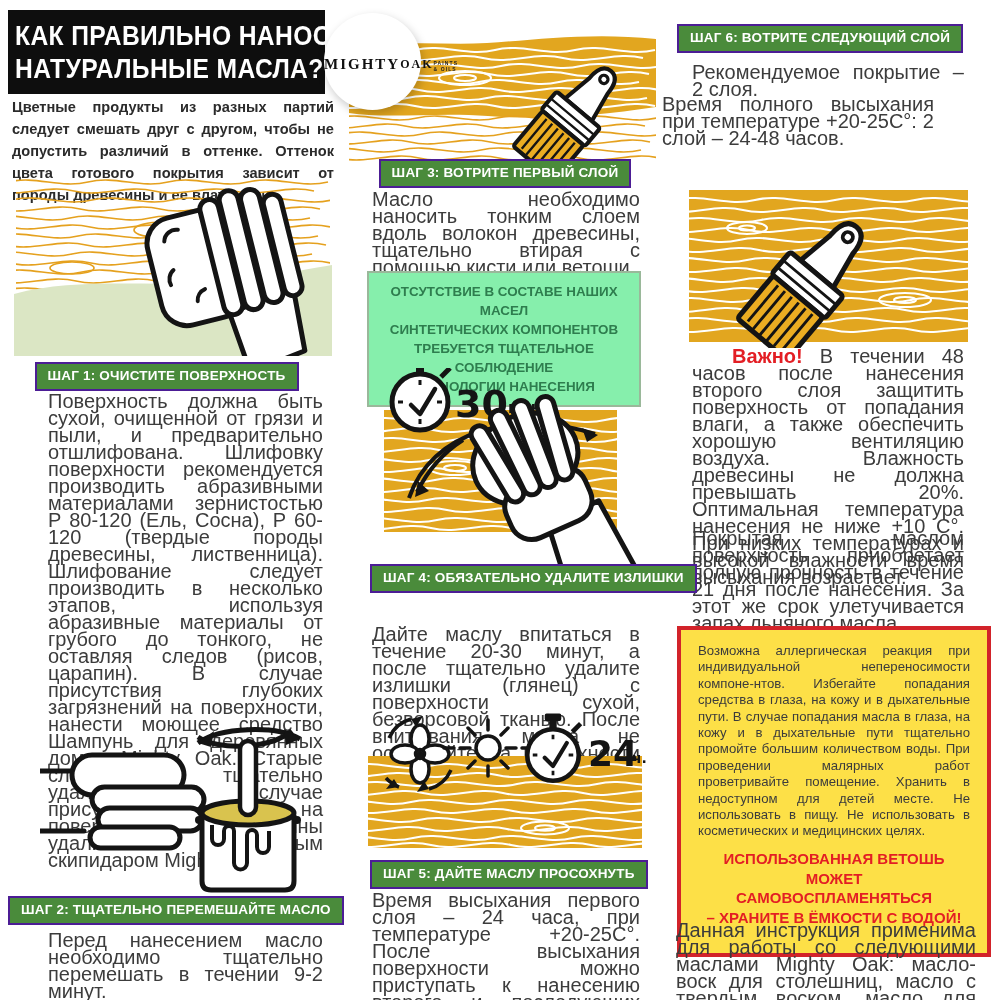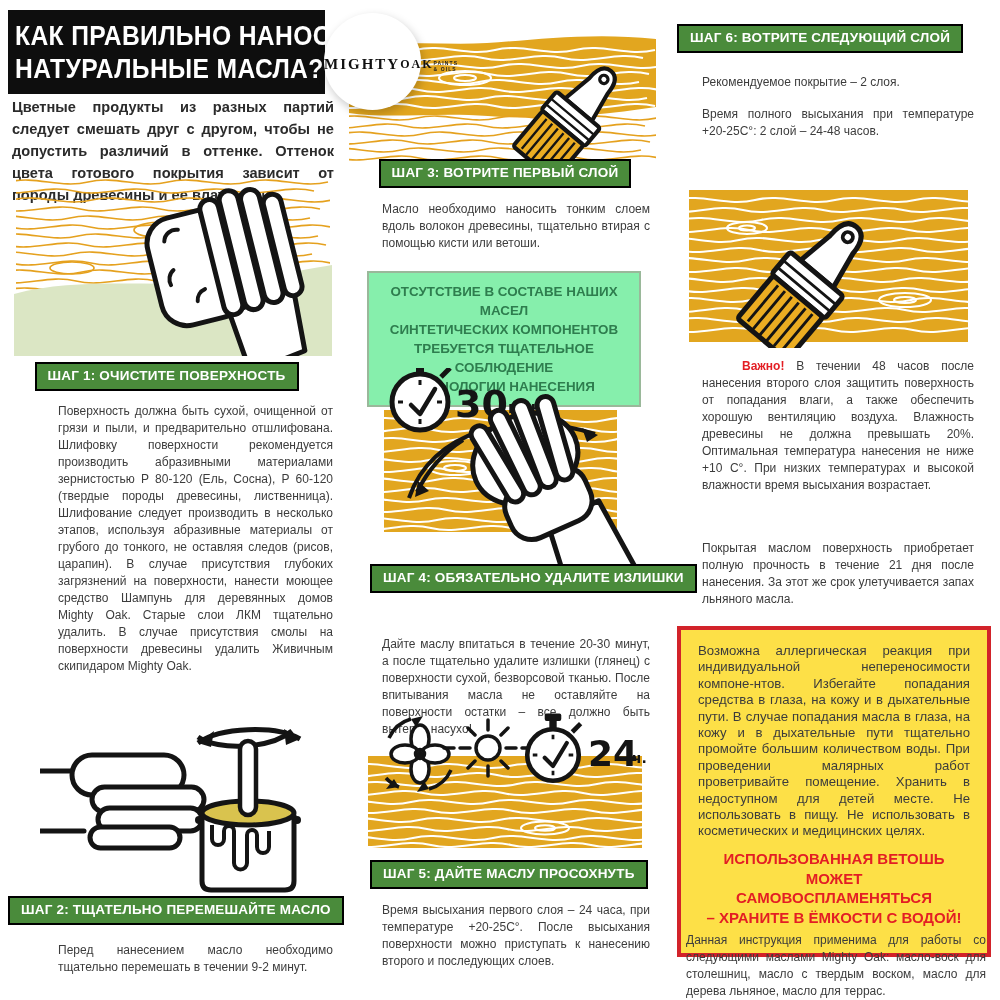--- a/index.html
+++ b/index.html
@@ -18,24 +18,24 @@
         padding-top:6px;box-sizing:border-box;}
   .logo-name{font-family:"Liberation Serif",serif;font-weight:700;font-size:15px;letter-spacing:2px;
              line-height:1;color:#111;}
   .logo-name2{font-family:"Liberation Serif",serif;font-weight:700;font-size:12px;letter-spacing:2px;
              line-height:1.05;color:#111;}
   .logo-sub{font-size:5px;letter-spacing:1.1px;color:#222;margin-top:2px;font-weight:700;}
   
   .intro{left:12px;top:97px;width:322px;margin:0;font-weight:700;font-size:14.6px;line-height:1.5;
          color:#2b2b2b;text-align:justify;}
   .hdr-wrap{text-align:center;z-index:2;}
-  .step-header{display:inline-block;background:#4a8b3b;border:2px solid #000000;color:#fff;
+  .step-header{display:inline-block;background:#4a8b3b;border:2px solid #4c1d95;color:#fff;
                font-weight:700;font-size:13.5px;line-height:1;padding:5px 11px 6px;
                letter-spacing:.2px;white-space:nowrap;}
-  .body-text{margin:12px;font-size:12px;line-height:17px;color:#3c3c3c;text-align:justify;}
+  .body-text{margin:2px;font-size:20px;line-height:17px;color:#3c3c3c;text-align:justify;}
   .note-box{box-sizing:border-box;border:2px solid #9ab89a;background:#86efac;color:#2e7d4e;
             font-weight:700;font-size:13.4px;line-height:1.42;text-align:center;
             white-space:pre-line;padding:9px 4px;}
   .red-label{color:#e31e24;font-weight:700;padding-left:40px;}
   .warning-box{box-sizing:border-box;border:4px solid #d2232a;padding:13px 17px;background:#fde047;}
   .warning-body{font-size:13.2px;line-height:16.4px;color:#3c3c3c;text-align:justify;margin:0;}
   .warning-highlight{margin:9px 0 12px;color:#e31e24;font-weight:700;font-size:15px;line-height:1.32;
                      text-align:center;white-space:pre-line;}
   svg{display:block;}
   svg text{font-family:"DejaVu Sans","Liberation Sans",sans-serif;}
@@ -312,21 +312,21 @@
 
   <div class="abs hdr-wrap" style="left:370px;top:860px;width:270px;">
     <span class="step-header">ШАГ 5: ДАЙТЕ МАСЛУ ПРОСОХНУТЬ</span>
   </div>
   <p class="abs body-text" style="left:370px;top:890px;width:268px;">Время высыхания первого слоя – 24 часа, при температуре +20-25С°. После высыхания поверхности можно приступать к нанесению второго и последующих слоев.</p>
 
   <div class="abs hdr-wrap" style="left:677px;top:24px;width:266px;">
     <span class="step-header">ШАГ 6: ВОТРИТЕ СЛЕДУЮЩИЙ СЛОЙ</span>
   </div>
   <p class="abs body-text" style="left:690px;top:62px;width:272px;">Рекомендуемое покрытие – 2 слоя.</p>
-  <p class="abs body-text" style="left:690px;top:94px;width:272px;">Время полного высыхания при температуре +20-25С°: 2 слой – 24-48 часов.</p>
+  <p class="abs body-text" style="left:660px;top:94px;width:272px;">Время полного высыхания при температуре +20-25С°: 2 слой – 24-48 часов.</p>
 
   <svg class="abs" style="left:687px;top:178px;" width="283" height="170" viewBox="0 0 283 170">
     <defs>
       <path id="fg1" d="M0 0 c28 -7 52 7 80 0 s52 7 80 0 s52 7 80 0 s52 7 80 0" fill="none"></path>
       <path id="fg2" d="M0 0 c28 7 52 -7 80 0 s52 -7 80 0 s52 -7 80 0 s52 -7 80 0" fill="none"></path>
       <clipPath id="fclip">
           <rect x="2" y="12" width="279" height="152"></rect>
         </clipPath>
     </defs>
     <rect x="2" y="12" width="279" height="152" fill="#e2a61f"></rect>

